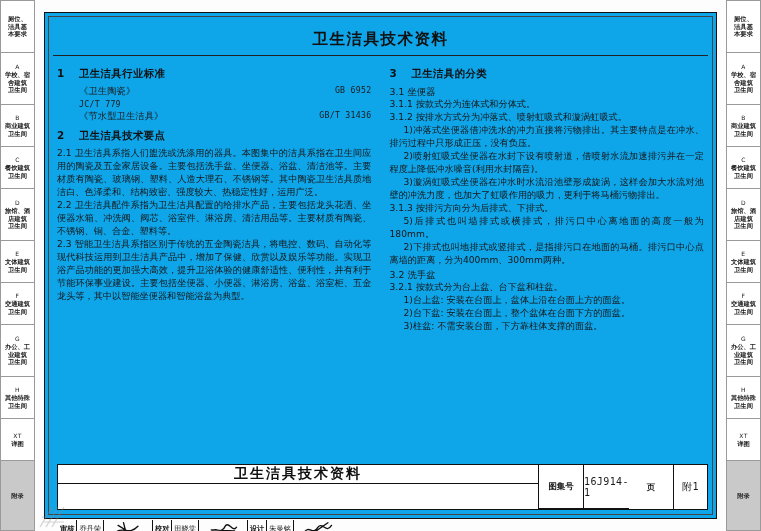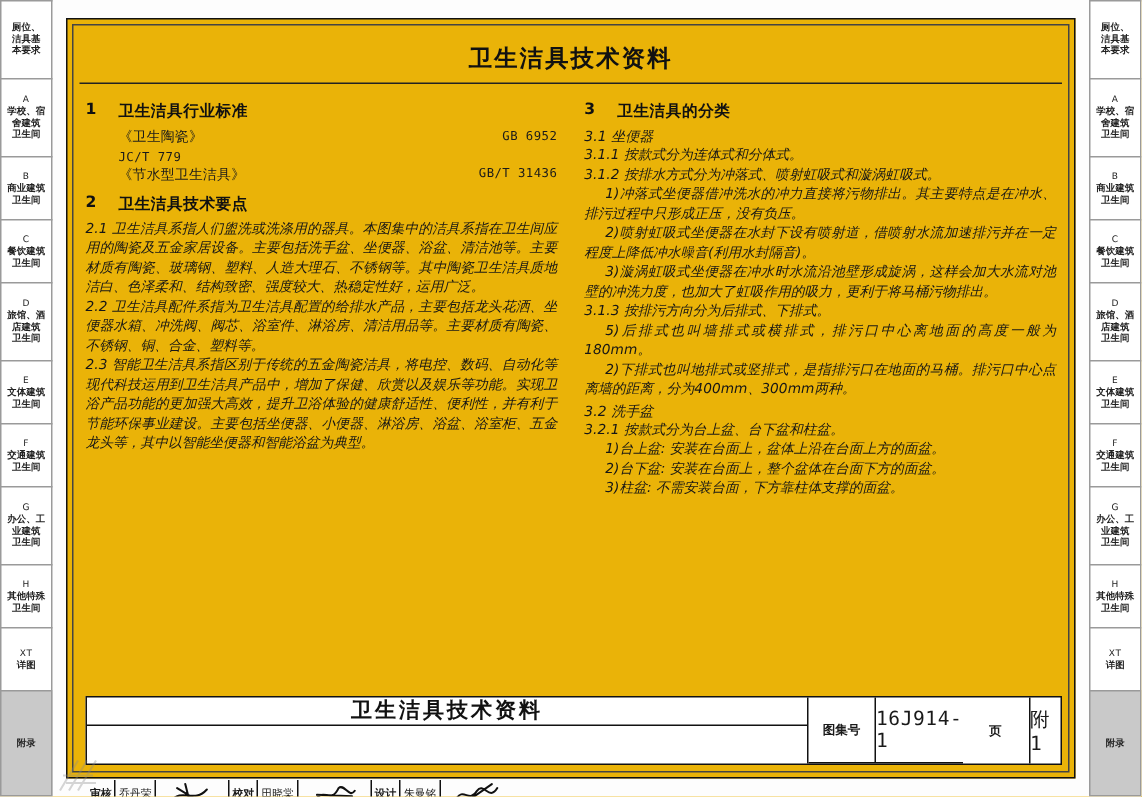--- a/index.html
+++ b/index.html
@@ -43,21 +43,21 @@
   .tab .name{font-size:6.3px;font-weight:700;white-space:pre-line;}
   .tab.shaded{background:#c9c9c9;}
 
   
   .frame{
     position:absolute;
     left:44px;top:12px;
     width:673px;height:507px;
     border:1.6px solid #111;
     box-sizing:border-box;
-    background:#eab308;
+    background:#0ea5e9;
   }
   .inner{
     position:absolute;
     left:3px;top:3px;right:3px;bottom:3px;
     border:0.8px solid #444;
     box-sizing:border-box;
   }
 
   
   .sheet-title{
@@ -107,21 +107,20 @@
     letter-spacing:.3px;
   }
 
   .p{
     font-size:9.15px;
     line-height:1.42;
     text-align:justify;
     margin:0 0 0 0;
     letter-spacing:.05px;
     color:#161616;
-    font-style:italic;
   }
   .p.sub{margin-left:0;text-indent:14px;}
   .p.h2{font-size:9.3px;margin-top:1px;}
 
   
   .titleblock{
     position:absolute;
     left:12px;right:8px;bottom:8px;
     height:46px;
     display:flex;
@@ -179,21 +178,21 @@
   .tb-r-row.top{border-bottom:1.2px solid #111;}
   .tb-r-lbl{
     width:44px;
     display:flex;align-items:center;justify-content:center;
     border-right:1.2px solid #111;
     font-size:8.4px;font-weight:700;
   }
   .tb-r-val{
     flex:1;
     display:flex;align-items:center;justify-content:center;
-    font-size:13px;
+    font-size:10px;
     font-family:"DejaVu Sans Mono","Liberation Mono",monospace;
     letter-spacing:.4px;
   }
 
   
   .scan-mark{
     position:absolute;left:38px;bottom:2px;
     width:34px;height:26px;
     opacity:.35;
   }

